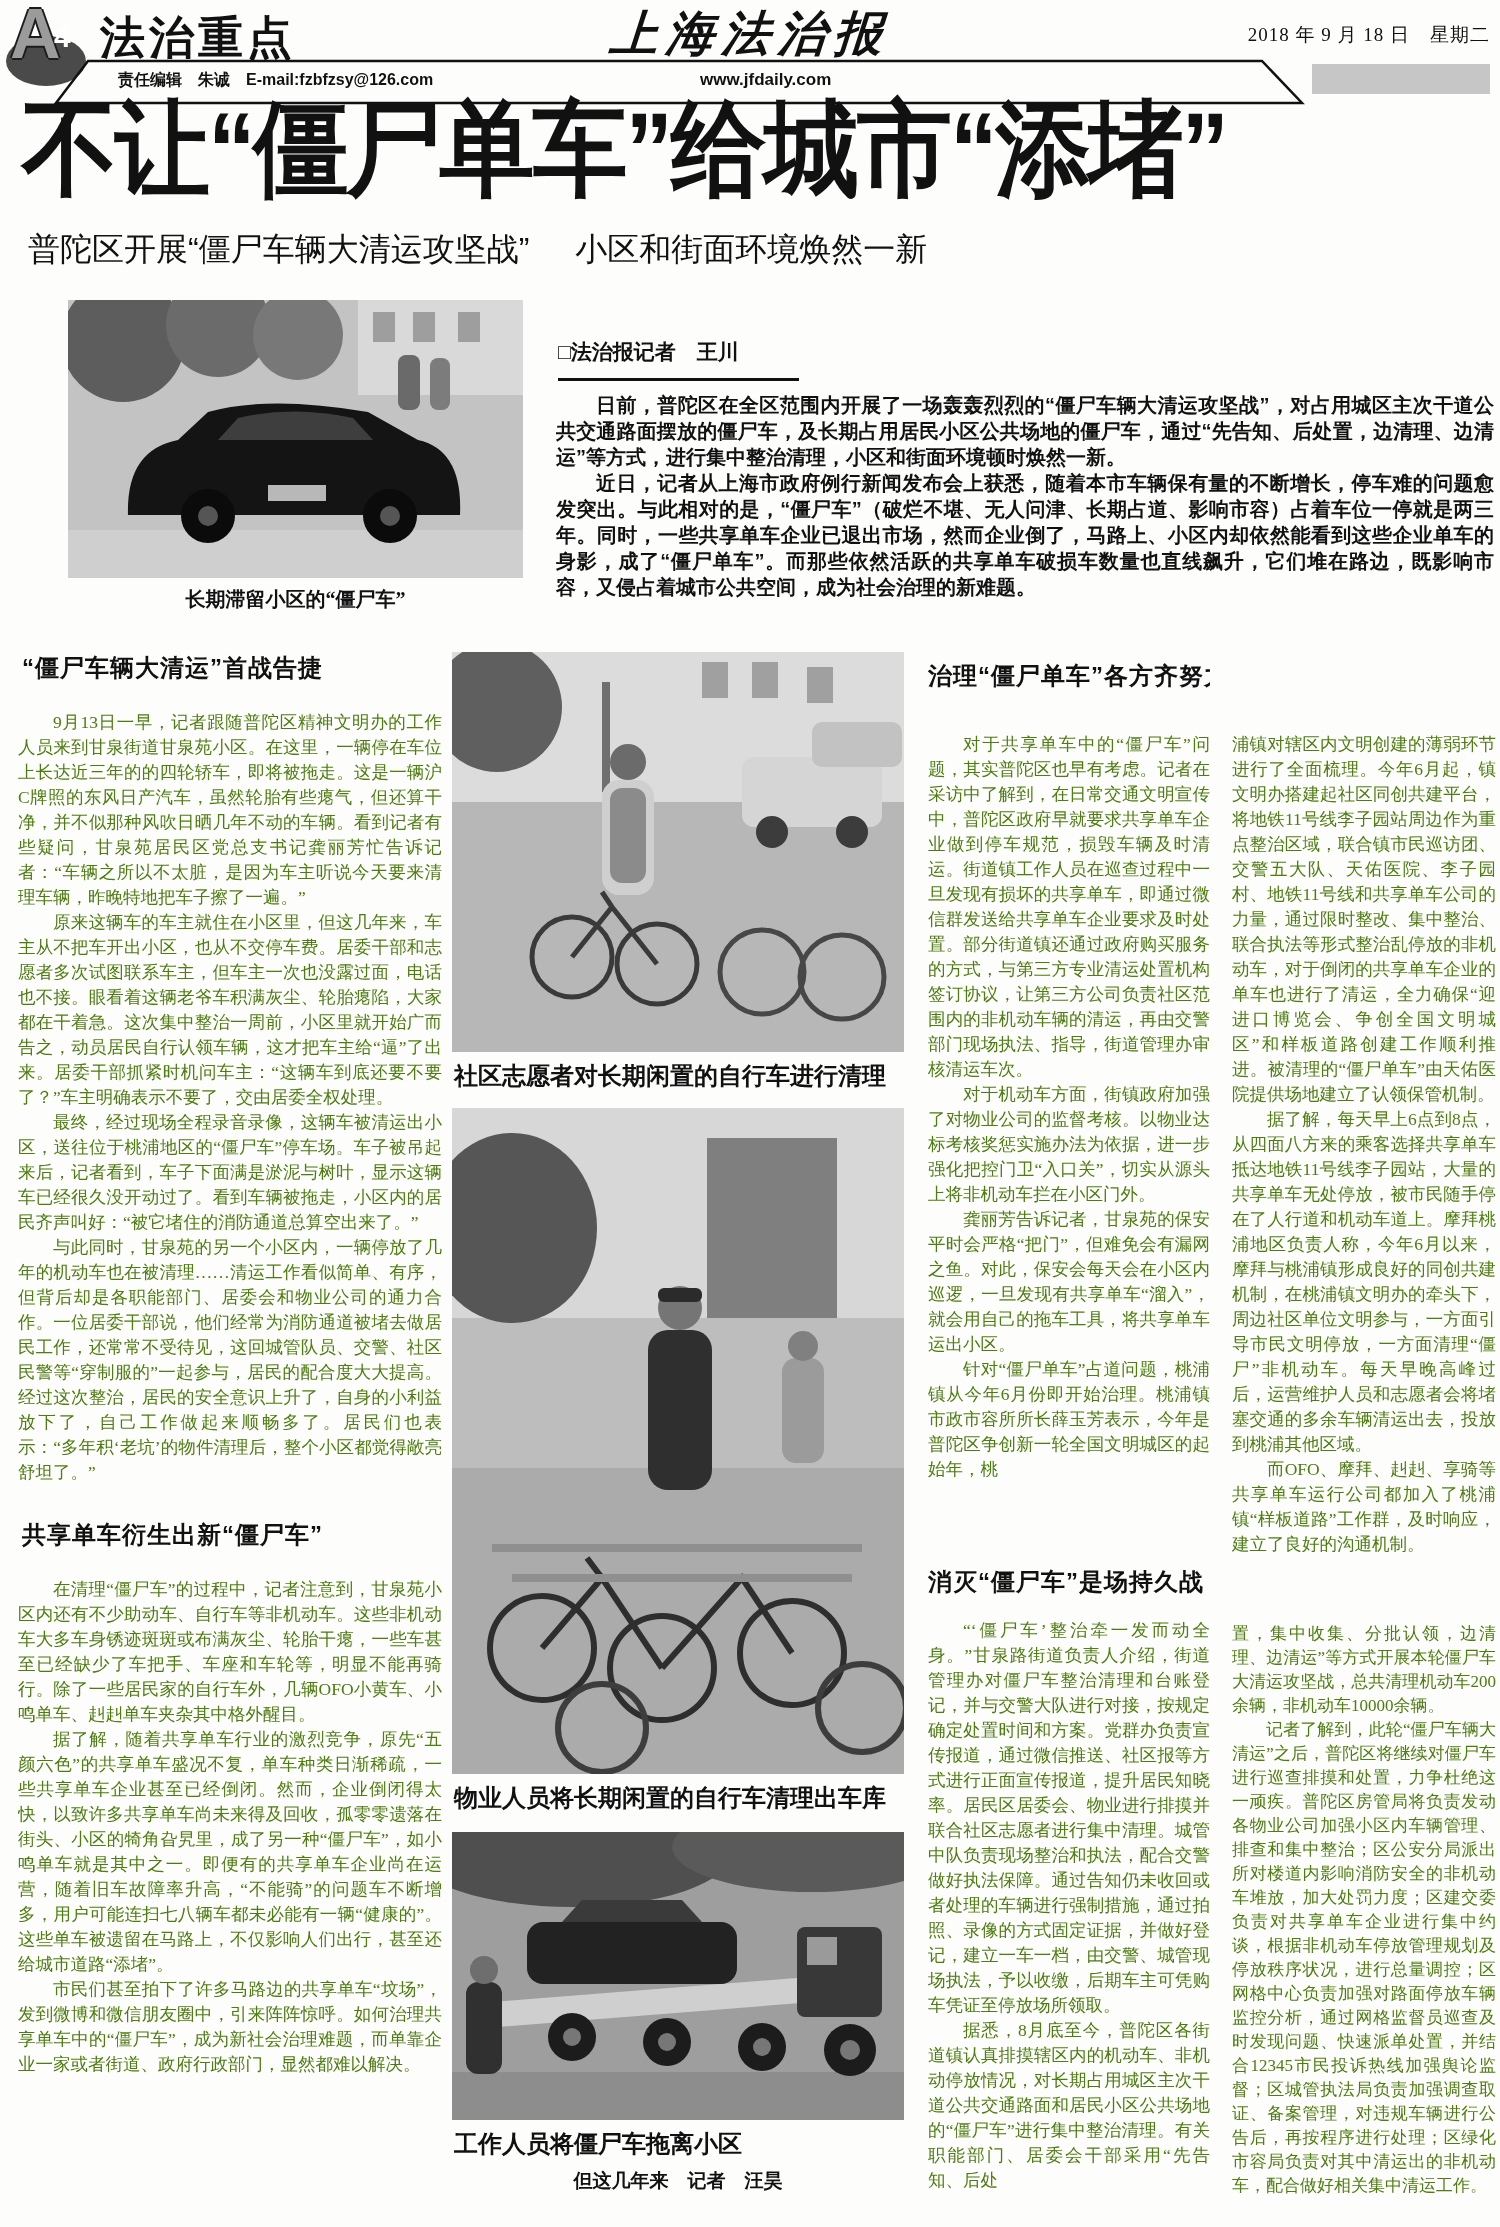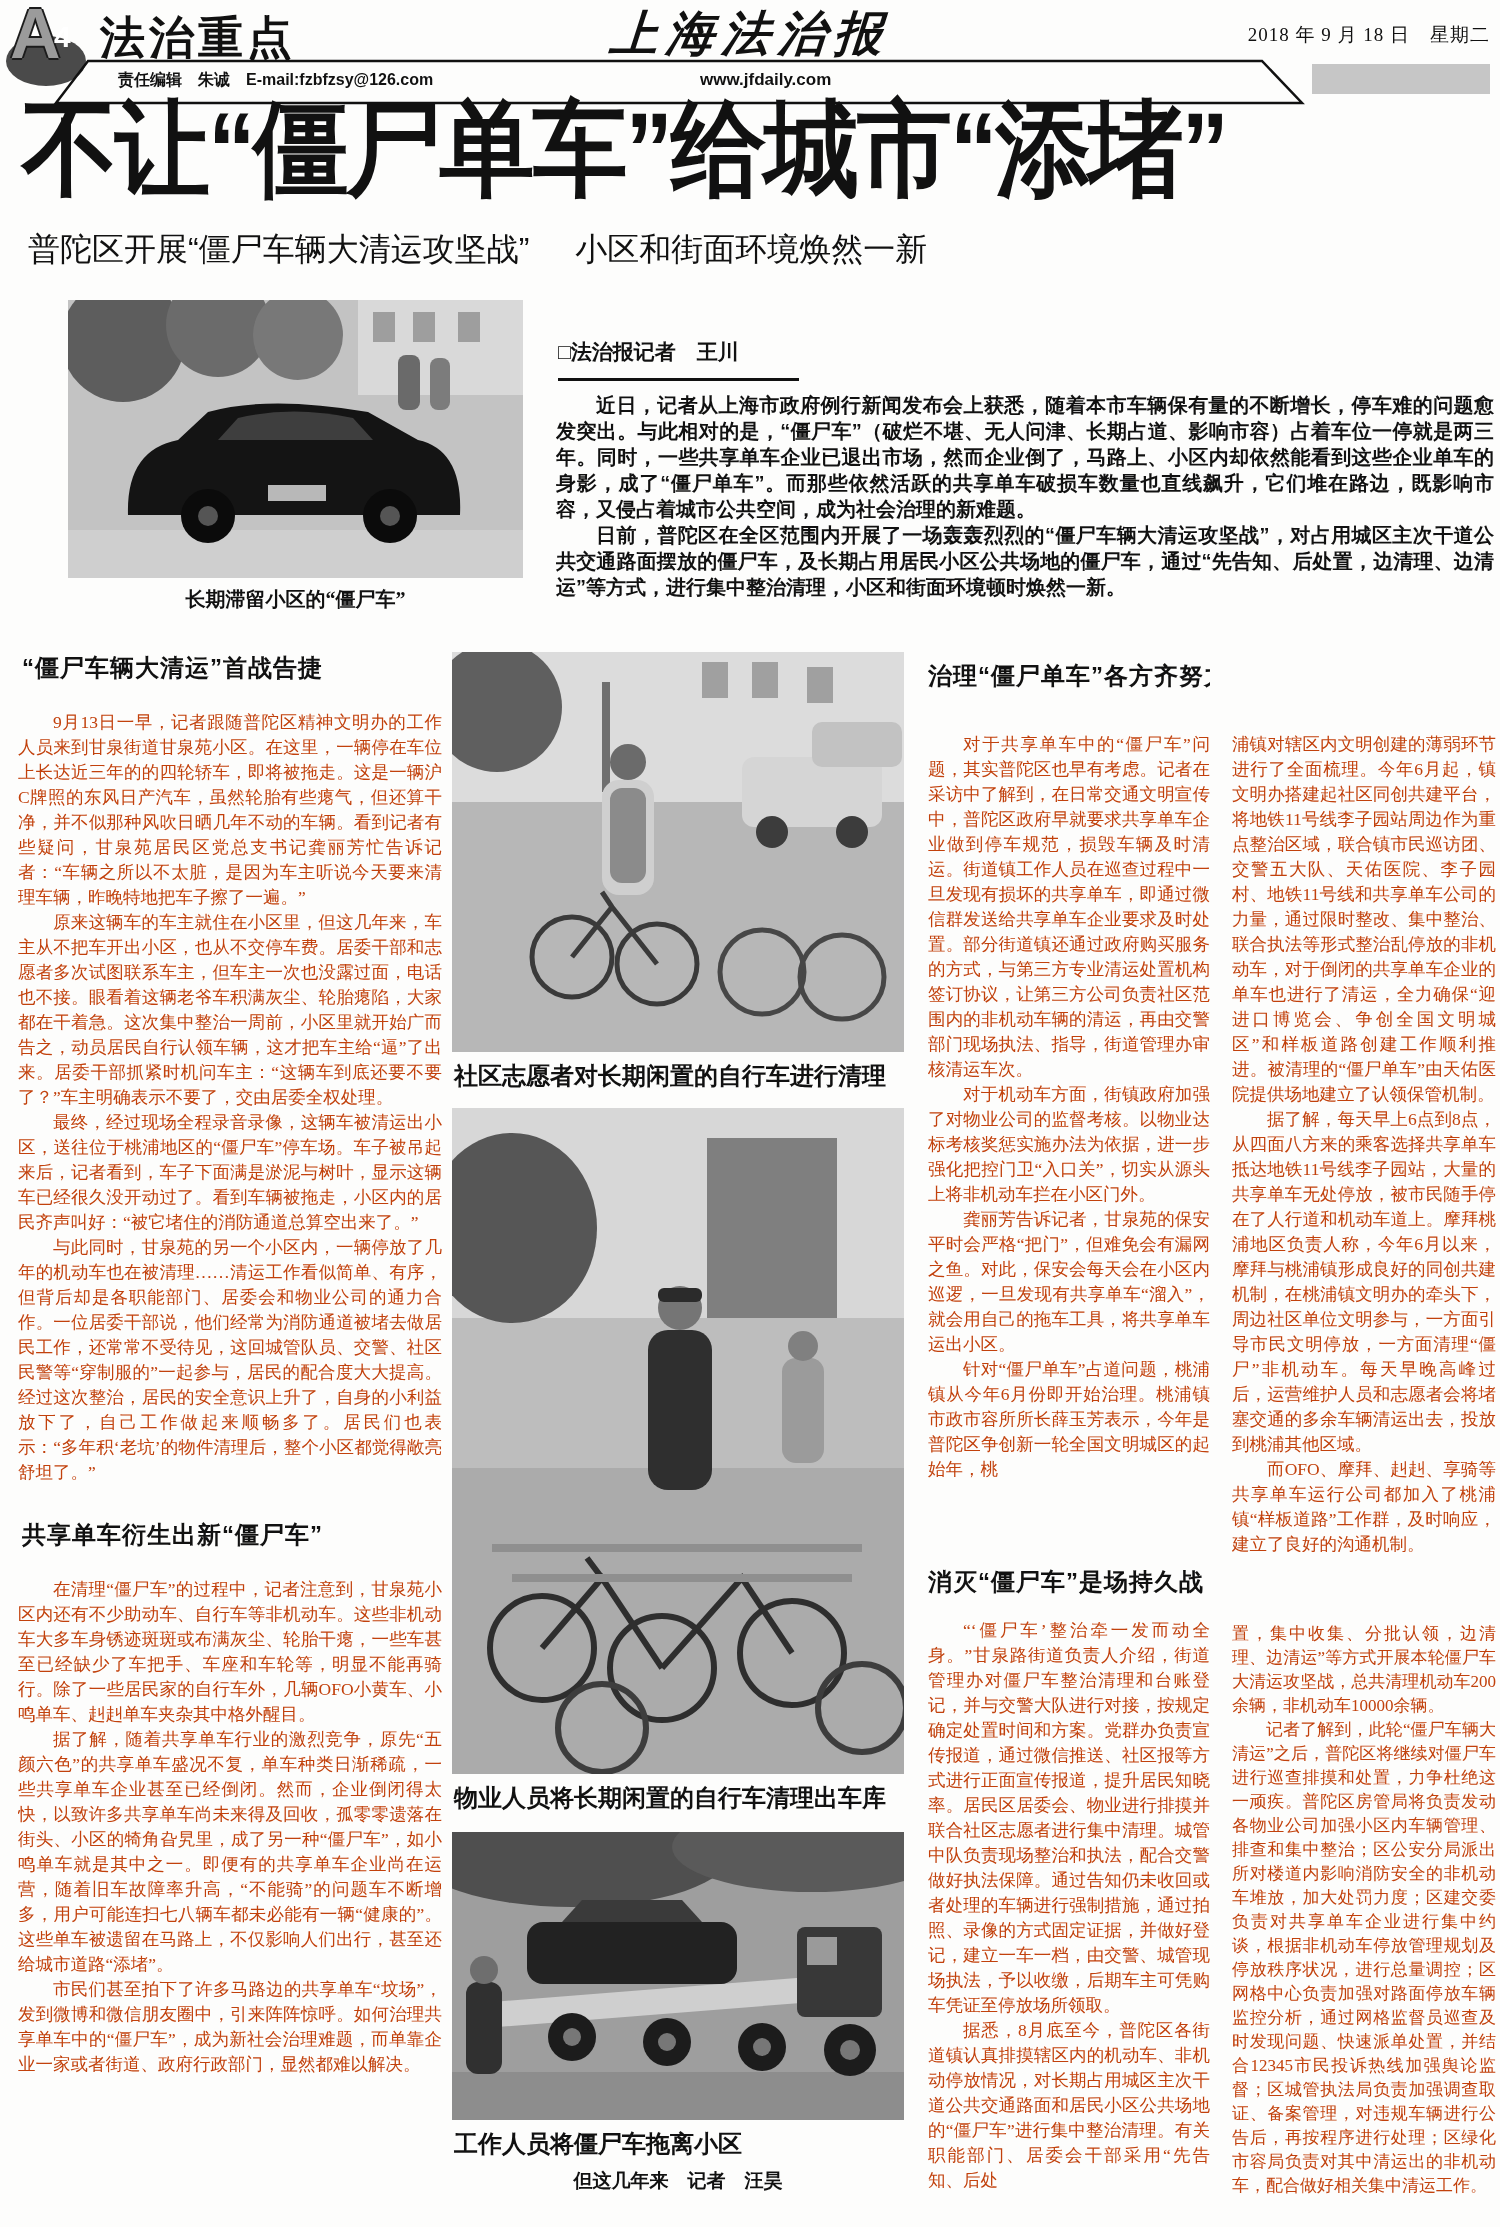--- a/index.html
+++ b/index.html
@@ -35,21 +35,21 @@
   #photo1{position:absolute;left:68px;top:300px;width:455px;height:278px;}
   #photo1-caption{position:absolute;left:68px;top:586px;width:455px;text-align:center;
                   font-size:20px;font-weight:bold;}
   #byline{position:absolute;left:558px;top:338px;font-size:21px;font-weight:bold;
           border-bottom:3px solid #111;padding:0 60px 12px 0;}
   #lead{position:absolute;left:556px;top:392px;width:938px;height:238px;overflow:hidden;}
   #lead p{margin:0;font-size:20px;line-height:26px;font-weight:bold;text-align:justify;text-indent:2em;}
 
   
   .colhead{font-size:24px;font-weight:900;margin:0 0 26px 4px;letter-spacing:1px;}
-  .body-p{margin:0;font-size:17.5px;line-height:25px;text-align:justify;text-indent:2em;color:#c2410c;}
+  .body-p{margin:0;font-size:17.5px;line-height:25px;text-align:justify;text-indent:2em;color:#4d7c0f;}
   .body-p.cont{text-indent:0;}
 
   #left-col{position:absolute;left:18px;top:652px;width:424px;height:1575px;overflow:hidden;}
   #left-col .colhead.second{margin-top:34px;}
 
   #mid-col{position:absolute;left:452px;top:652px;width:452px;height:1575px;overflow:hidden;}
   #photo2{width:452px;height:400px;}
   #photo3{width:452px;height:666px;margin-top:16px;}
   #photo4{width:452px;height:288px;margin-top:18px;}
   .midcap{margin:8px 0 0 2px;font-size:24px;font-weight:bold;}
@@ -109,22 +109,22 @@
         <circle cx="140" cy="216" r="10" fill="#555"></circle>
       <circle cx="322" cy="216" r="27" fill="#0b0b0b"></circle>
         <circle cx="322" cy="216" r="10" fill="#555"></circle>
       <rect x="200" y="185" width="58" height="16" fill="#b8b8b8"></rect>
     </svg>
   </div>
   <div id="photo1-caption">长期滞留小区的“僵尸车”</div>
 
   <div id="byline">□法治报记者　王川</div>
   <div id="lead">
+    <p class="sans">日前，普陀区在全区范围内开展了一场轰轰烈烈的“僵尸车辆大清运攻坚战”，对占用城区主次干道公共交通路面摆放的僵尸车，及长期占用居民小区公共场地的僵尸车，通过“先告知、后处置，边清理、边清运”等方式，进行集中整治清理，小区和街面环境顿时焕然一新。</p>
     <p class="sans">近日，记者从上海市政府例行新闻发布会上获悉，随着本市车辆保有量的不断增长，停车难的问题愈发突出。与此相对的是，“僵尸车”（破烂不堪、无人问津、长期占道、影响市容）占着车位一停就是两三年。同时，一些共享单车企业已退出市场，然而企业倒了，马路上、小区内却依然能看到这些企业单车的身影，成了“僵尸单车”。而那些依然活跃的共享单车破损车数量也直线飙升，它们堆在路边，既影响市容，又侵占着城市公共空间，成为社会治理的新难题。</p>
-    <p class="sans">日前，普陀区在全区范围内开展了一场轰轰烈烈的“僵尸车辆大清运攻坚战”，对占用城区主次干道公共交通路面摆放的僵尸车，及长期占用居民小区公共场地的僵尸车，通过“先告知、后处置，边清理、边清运”等方式，进行集中整治清理，小区和街面环境顿时焕然一新。</p>
   </div>
 
   <div id="left-col">
     <h2 class="colhead sans">“僵尸车辆大清运”首战告捷</h2>
     <p class="body-p">9月13日一早，记者跟随普陀区精神文明办的工作人员来到甘泉街道甘泉苑小区。在这里，一辆停在车位上长达近三年的的四轮轿车，即将被拖走。这是一辆沪C牌照的东风日产汽车，虽然轮胎有些瘪气，但还算干净，并不似那种风吹日晒几年不动的车辆。看到记者有些疑问，甘泉苑居民区党总支书记龚丽芳忙告诉记者：“车辆之所以不太脏，是因为车主听说今天要来清理车辆，昨晚特地把车子擦了一遍。”</p>
     <p class="body-p">原来这辆车的车主就住在小区里，但这几年来，车主从不把车开出小区，也从不交停车费。居委干部和志愿者多次试图联系车主，但车主一次也没露过面，电话也不接。眼看着这辆老爷车积满灰尘、轮胎瘪陷，大家都在干着急。这次集中整治一周前，小区里就开始广而告之，动员居民自行认领车辆，这才把车主给“逼”了出来。居委干部抓紧时机问车主：“这辆车到底还要不要了？”车主明确表示不要了，交由居委全权处理。</p>
     <p class="body-p">最终，经过现场全程录音录像，这辆车被清运出小区，送往位于桃浦地区的“僵尸车”停车场。车子被吊起来后，记者看到，车子下面满是淤泥与树叶，显示这辆车已经很久没开动过了。看到车辆被拖走，小区内的居民齐声叫好：“被它堵住的消防通道总算空出来了。”</p>
     <p class="body-p">与此同时，甘泉苑的另一个小区内，一辆停放了几年的机动车也在被清理……清运工作看似简单、有序，但背后却是各职能部门、居委会和物业公司的通力合作。一位居委干部说，他们经常为消防通道被堵去做居民工作，还常常不受待见，这回城管队员、交警、社区民警等“穿制服的”一起参与，居民的配合度大大提高。经过这次整治，居民的安全意识上升了，自身的小利益放下了，自己工作做起来顺畅多了。居民们也表示：“多年积‘老坑’的物件清理后，整个小区都觉得敞亮舒坦了。”</p>
     <h2 class="colhead sans second">共享单车衍生出新“僵尸车”</h2>
     <p class="body-p">在清理“僵尸车”的过程中，记者注意到，甘泉苑小区内还有不少助动车、自行车等非机动车。这些非机动车大多车身锈迹斑斑或布满灰尘、轮胎干瘪，一些车甚至已经缺少了车把手、车座和车轮等，明显不能再骑行。除了一些居民家的自行车外，几辆OFO小黄车、小鸣单车、赳赳单车夹杂其中格外醒目。</p>

